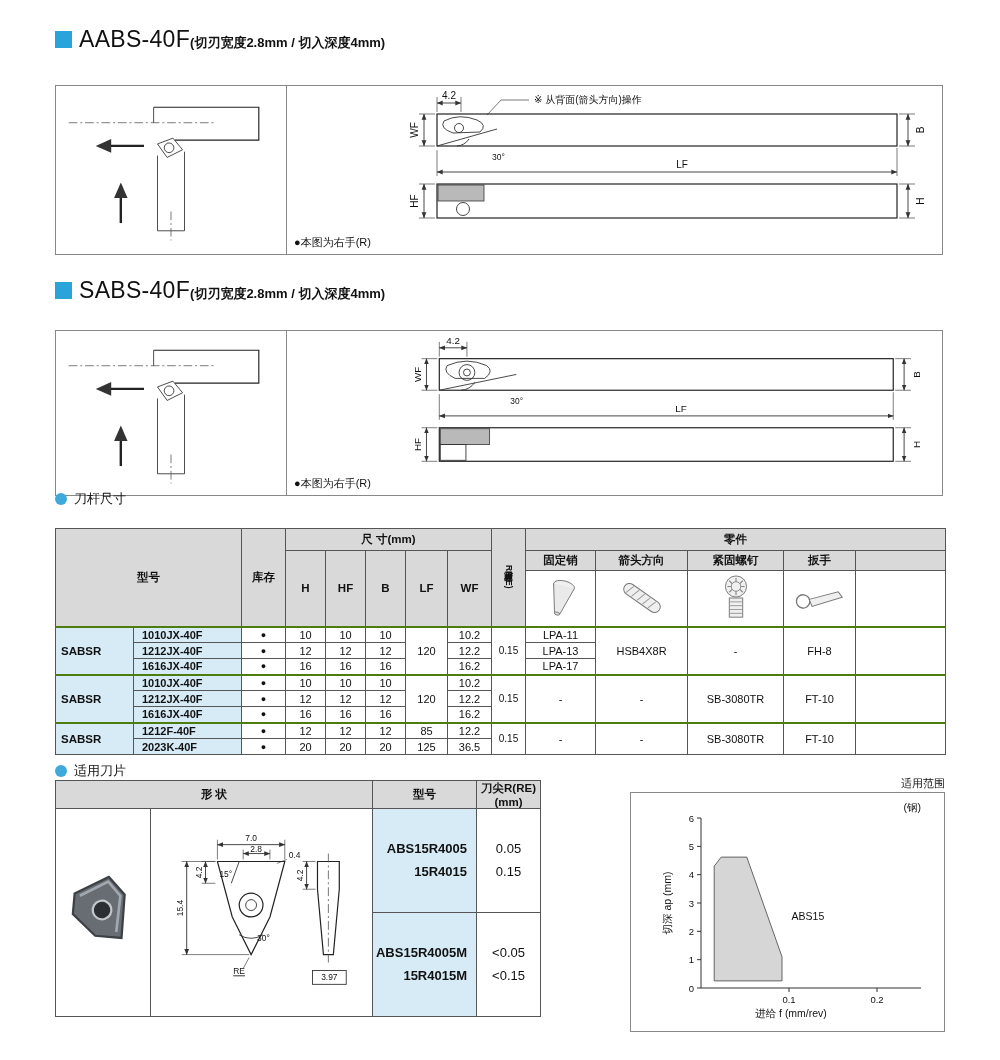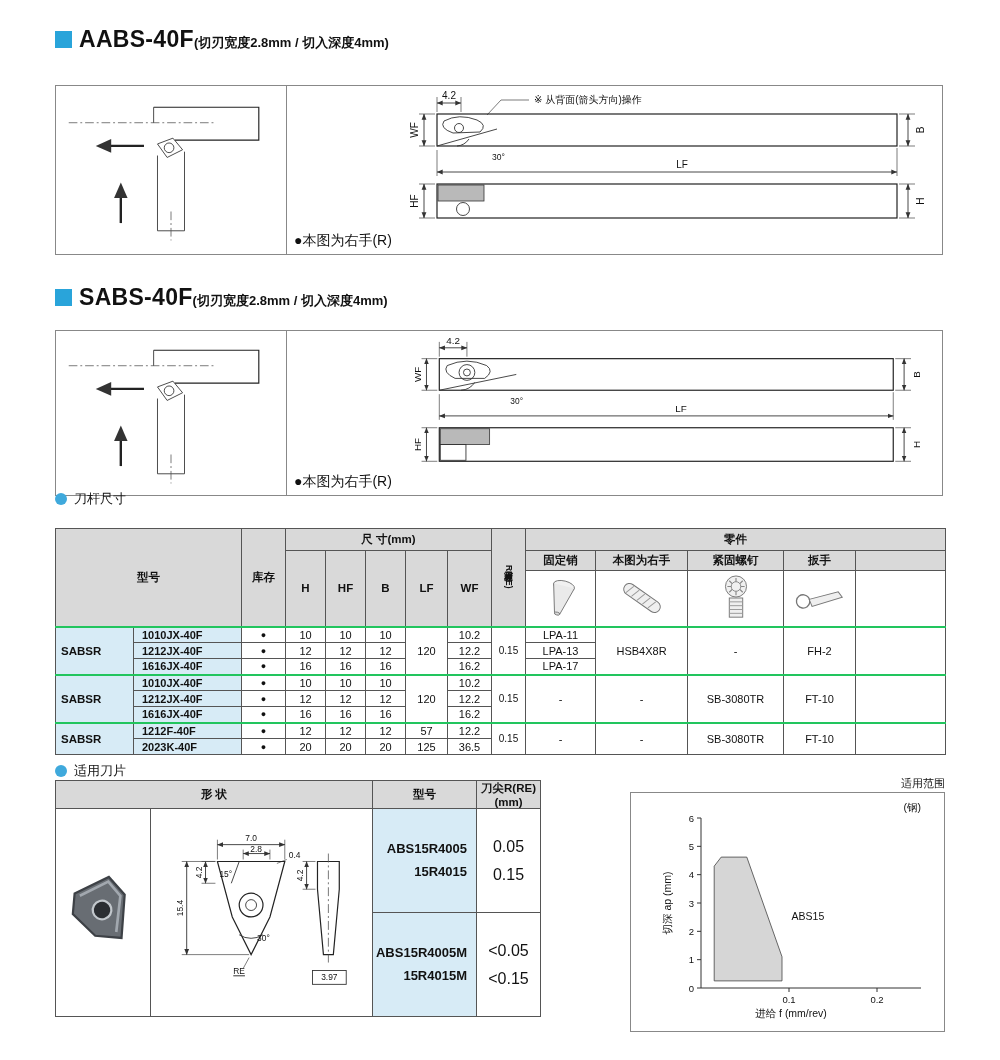--- a/index.html
+++ b/index.html
@@ -1,49 +1,49 @@
 <!DOCTYPE html>
 <html><head>
 <meta charset="utf-8">
 <style>
 *{margin:0;padding:0;box-sizing:border-box}
 html,body{width:1000px;height:1060px}
 body{position:relative;background:#fff;color:#111;font-family:"Liberation Sans","DejaVu Sans",sans-serif}
 svg text{font-family:"Liberation Sans","DejaVu Sans",sans-serif;fill:#111}
 .sec-title{position:absolute;left:55px;display:flex;align-items:center;height:26px}
 .sec-title .sq{width:17px;height:17px;background:#29a4da;margin-right:7px}
-.sec-title .t1{font-size:23px;font-weight:bold;letter-spacing:.3px}
+.sec-title .t1{font-size:23px;font-weight:normal;letter-spacing:.3px}
 .sec-title .t2{font-size:13px;font-weight:bold;margin-top:8px}
 .dbox{position:absolute;left:55px;width:888px;border:1px solid #888;background:#fff;display:flex}
 .dleft{width:231px;border-right:1px solid #888;display:flex;align-items:center;justify-content:center;position:relative}
 .dright{flex:1;position:relative}
-.hand-note{position:absolute;left:7px;bottom:4px;font-size:14px}
+.hand-note{position:absolute;left:7px;bottom:4px;font-size:11px}
 .list-title{position:absolute;left:55px;display:flex;align-items:center;gap:7px;font-size:13px}
 .list-title .dot{width:12px;height:12px;border-radius:50%;background:#3fa9dc}
 table{border-collapse:collapse;table-layout:fixed;position:absolute;background:#fff}
 th,td{border:1px solid #555;text-align:center;vertical-align:middle;font-size:11px;padding:0 2px;overflow:hidden}
 th{background:#d9d9d9;font-weight:bold;font-size:11.5px}
 .shank-table{left:55px;top:528px;width:890px;border:1.5px solid #333}
 .shank-table tr.h1{height:22px}
 .shank-table tr.h2{height:20px}
 .shank-table tr.h3{height:56px}
 .shank-table tr.h3 td{background:#fff}
 .shank-table tbody tr{height:16px}
-.gstart td{border-top:2px solid #22c55e}
+.gstart td{border-top:2px solid #4d7c0f}
 .c-series{background:#d7ebf6;font-weight:bold;text-align:left;padding-left:5px;font-size:11.5px}
 .c-model{background:#d7ebf6;font-weight:bold;text-align:left;padding-left:8px}
 .c-stock{font-size:9px}
 .vcell{padding:0}
 .vtext{writing-mode:vertical-rl;font-size:8.5px;line-height:1.05;margin:0 auto;font-weight:bold}
 .insert-table{left:55px;top:780px;width:485px;border:1.5px solid #333}
 .insert-table tr.ih{height:26px}
 .insert-table tr.ib{height:104px}
 .c-imodel{background:#d7ebf6;font-weight:bold;font-size:13px;text-align:right;padding-right:9px}
 .c-imodel div{line-height:1.7}
-.c-ir{font-size:16px}
+.c-ir{font-size:13px}
 .c-ir div{line-height:1.7}
 .chart-title{position:absolute;left:630px;top:776px;width:315px;text-align:right;font-size:11px}
 .chart-box{position:absolute;left:630px;top:792px;width:315px;height:240px;border:1px solid #888}
 .draw{display:block}
 .ol{fill:none;stroke:#222;stroke-width:1.2}
 .tl{fill:none;stroke:#333;stroke-width:.9}
 .ext{stroke:#444;stroke-width:.7}
 .dim{stroke:#333;stroke-width:.9}
 .cdash{stroke:#555;stroke-width:.8;stroke-dasharray:9 3 2 3;fill:none}
 .dtext{font-size:10px}
@@ -128,21 +128,21 @@
       <text class="dtext" x="128" y="116" text-anchor="middle" transform="rotate(-90 128 113)">HF</text>
       <line class="ext" x1="612" y1="96" x2="628" y2="96"></line>
       <line class="ext" x1="612" y1="130" x2="628" y2="130"></line>
       <line class="dim" x1="621" y1="96" x2="621" y2="130" marker-start="url(#ar)" marker-end="url(#ar)"></line>
       <text class="dtext" x="634" y="116" text-anchor="middle" transform="rotate(-90 634 113)">H</text>
     </svg>
     <div class="hand-note">●本图为右手(R)</div>
   </div>
 </div>
 
-<div class="sec-title" style="top:284px">
+<div class="sec-title" style="top:277px">
   <span class="sq" style="background: rgb(41, 164, 218);"></span>
   <span class="t1">SABS-40F</span>
   <span class="t2">(切刃宽度2.8mm / 切入深度4mm)</span>
 </div>
 
 <div class="dbox" style="top:330px;height:166px">
   <div class="dleft">
     <svg class="draw" width="220" height="146" viewBox="0 0 228 150">
       <line class="cdash" x1="8" y1="26" x2="160" y2="26"></line>
       <path class="ol" d="M96,10 L205,10 L205,44 L118,44"></path>
@@ -234,21 +234,21 @@
         </th>
       <th colspan="5">零件</th>
     </tr>
     <tr class="h2">
       <th rowspan="2">H</th>
       <th rowspan="2">HF</th>
       <th rowspan="2">B</th>
       <th rowspan="2">LF</th>
       <th rowspan="2">WF</th>
       <th>固定销</th>
-      <th>本图为右手</th>
+      <th>箭头方向</th>
       <th>紧固螺钉</th>
       <th>扳手</th>
       <th></th>
     </tr>
     <tr class="h3">
       <td>
         <svg class="icn" width="50" height="46" viewBox="0 0 56 48">
           <g transform="rotate(14 28 24)">
               <ellipse cx="28" cy="10" rx="12" ry="5.5" fill="#f1f1f1" stroke="#777"></ellipse>
           <path d="M16,10 L25,42 L31,42 L40,10" fill="#eaeaea" stroke="#777"></path>
@@ -291,21 +291,21 @@
       <td class="c-stock">●</td>
       <td>10</td>
       <td>10</td>
       <td>10</td>
       <td rowspan="3">120</td>
       <td>10.2</td>
       <td rowspan="3" style="font-size:10px">0.15</td>
       <td>LPA-11</td>
       <td rowspan="3">HSB4X8R</td>
       <td rowspan="3">-</td>
-      <td rowspan="3">FH-2</td>
+      <td rowspan="3">FH-8</td>
       <td rowspan="3"></td>
     </tr>
     <tr>
       <td class="c-model">1212JX-40F</td>
       <td class="c-stock">●</td>
       <td>12</td>
       <td>12</td>
       <td>12</td>
       <td>12.2</td>
       <td>LPA-13</td>
@@ -351,21 +351,21 @@
       <td>16</td>
       <td>16.2</td>
     </tr>
     <tr class="gstart">
       <td rowspan="2" class="c-series">SABSR</td>
       <td class="c-model">1212F-40F</td>
       <td class="c-stock">●</td>
       <td>12</td>
       <td>12</td>
       <td>12</td>
-      <td>57</td>
+      <td>85</td>
       <td>12.2</td>
       <td rowspan="2" style="font-size:10px">0.15</td>
       <td rowspan="2">-</td>
       <td rowspan="2">-</td>
       <td rowspan="2">SB-3080TR</td>
       <td rowspan="2">FT-10</td>
       <td rowspan="2"></td>
     </tr>
     <tr>
       <td class="c-model">2023K-40F</td>

